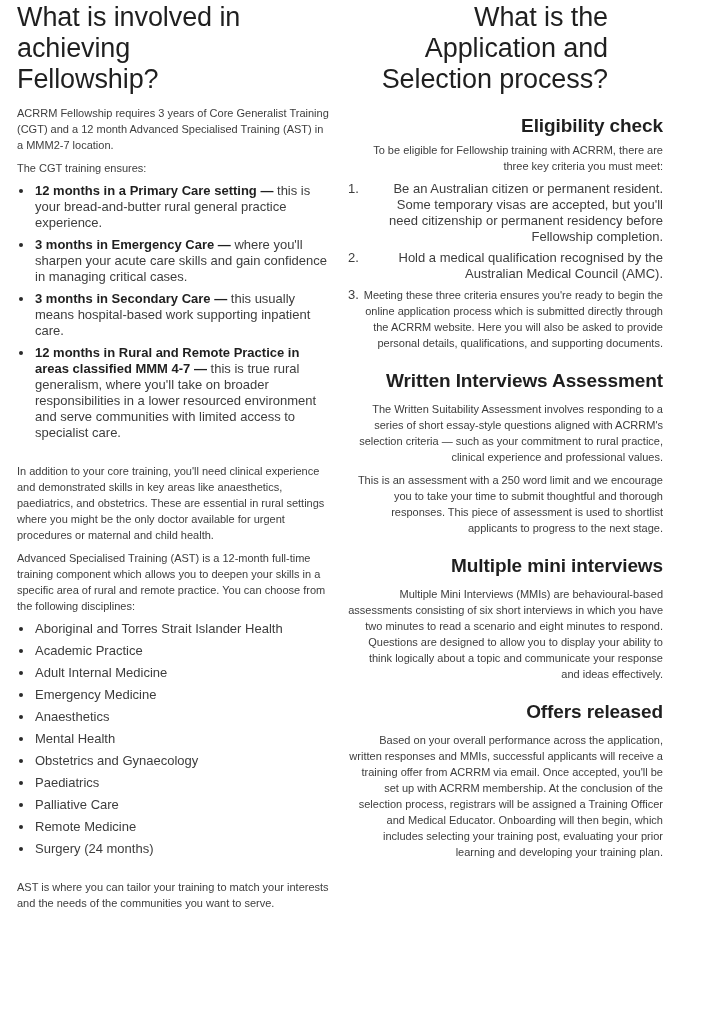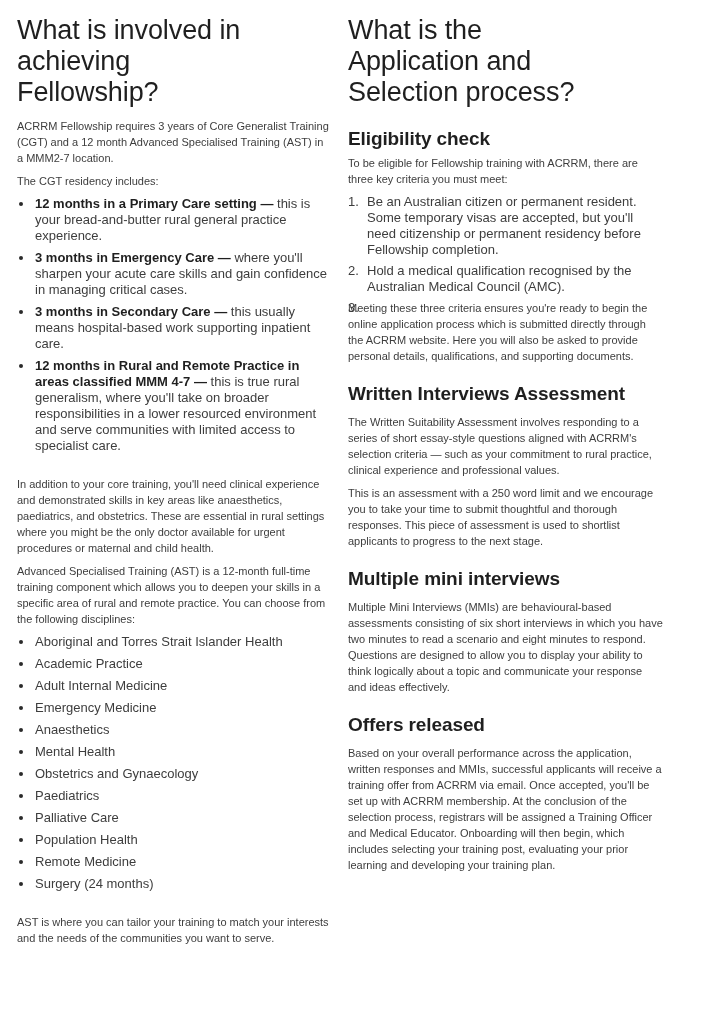--- a/index.html
+++ b/index.html
@@ -10,24 +10,24 @@
     body {
       width: 702px;
       height: 1020px;
       position: relative;
       overflow: hidden;
       font-family: "Liberation Sans", sans-serif;
       color: #3a3a3a;
     }
     .col {
       position: absolute;
-      top: 13px;
+      top: 0;
     }
     .col-left { left: 17px; width: 315px; }
-    .col-right { left: 348px; width: 315px; }
+    .col-right { left: 348px; width: 315px; text-align: right; }
 
     h1.main-heading {
       font-family: "Liberation Sans", sans-serif;
       font-weight: 400;
       font-size: 27px;
       line-height: 31px;
       color: #1f1f1f;
       margin: 0;
       padding-top: 0;
       letter-spacing: -0.1px;
@@ -82,21 +82,21 @@
     .disc-list li { margin-bottom: 6px; }
     .criteria-list li { margin-bottom: 5px; }
   </style>
 </head>
 <body>
 
 <div class="col col-left">
   <h1 class="main-heading" style="margin-top:2px; width:250px;">What is involved in achieving Fellowship?</h1>
 
   <p class="body-text" style="margin-top:10px;">ACRRM Fellowship requires 3 years of Core Generalist Training (CGT) and a 12 month Advanced Specialised Training (AST) in a MMM2-7 location.</p>
-  <p class="body-text" style="margin-top:7px;">The CGT residency includes:</p>
+  <p class="body-text" style="margin-top:7px;">The CGT training ensures:</p>
 
   <ul class="bullet-list cgt-list" style="margin-top:7px;">
     <li><span class="bullet"></span><b class="strong">12 months in a Primary Care setting —</b><span> this is your bread-and-butter rural general practice experience.</span></li>
     <li><span class="bullet"></span><b class="strong">3 months in Emergency Care —</b><span> where you'll sharpen your acute care skills and gain confidence in managing critical cases.</span></li>
     <li><span class="bullet"></span><b class="strong">3 months in Secondary Care —</b><span> this usually means hospital-based work supporting inpatient care.</span></li>
     <li><span class="bullet"></span><b class="strong">12 months in Rural and Remote Practice in areas classified MMM 4-7 —</b><span> this is true rural generalism, where you'll take on broader responsibilities in a lower resourced environment and serve communities with limited access to specialist care.</span></li>
   </ul>
 
   <p class="body-text" style="margin-top:22px;">In addition to your core training, you'll need clinical experience and demonstrated skills in key areas like anaesthetics, paediatrics, and obstetrics. These are essential in rural settings where you might be the only doctor available for urgent procedures or maternal and child health.</p>
   <p class="body-text" style="margin-top:7px;">Advanced Specialised Training (AST) is a 12-month full-time training component which allows you to deepen your skills in a specific area of rural and remote practice. You can choose from the following disciplines:</p>
@@ -104,21 +104,20 @@
   <ul class="bullet-list disc-list" style="margin-top:7px;">
     <li><span class="bullet"></span><span>Aboriginal and Torres Strait Islander Health</span></li>
     <li><span class="bullet"></span><span>Academic Practice</span></li>
     <li><span class="bullet"></span><span>Adult Internal Medicine</span></li>
     <li><span class="bullet"></span><span>Emergency Medicine</span></li>
     <li><span class="bullet"></span><span>Anaesthetics</span></li>
     <li><span class="bullet"></span><span>Mental Health</span></li>
     <li><span class="bullet"></span><span>Obstetrics and Gynaecology</span></li>
     <li><span class="bullet"></span><span>Paediatrics</span></li>
     <li><span class="bullet"></span><span>Palliative Care</span></li>
-    <li><span class="bullet"></span><span>Population Health</span></li>
     <li><span class="bullet"></span><span>Remote Medicine</span></li>
     <li><span class="bullet"></span><span>Surgery (24 months)</span></li>
   </ul>
 
   <p class="body-text" style="margin-top:22px;">AST is where you can tailor your training to match your interests and the needs of the communities you want to serve.</p>
 </div>
 
 <div class="col col-right">
   <h1 class="main-heading" style="margin-top:2px; width:260px;">What is the Application and Selection process?</h1>
 

